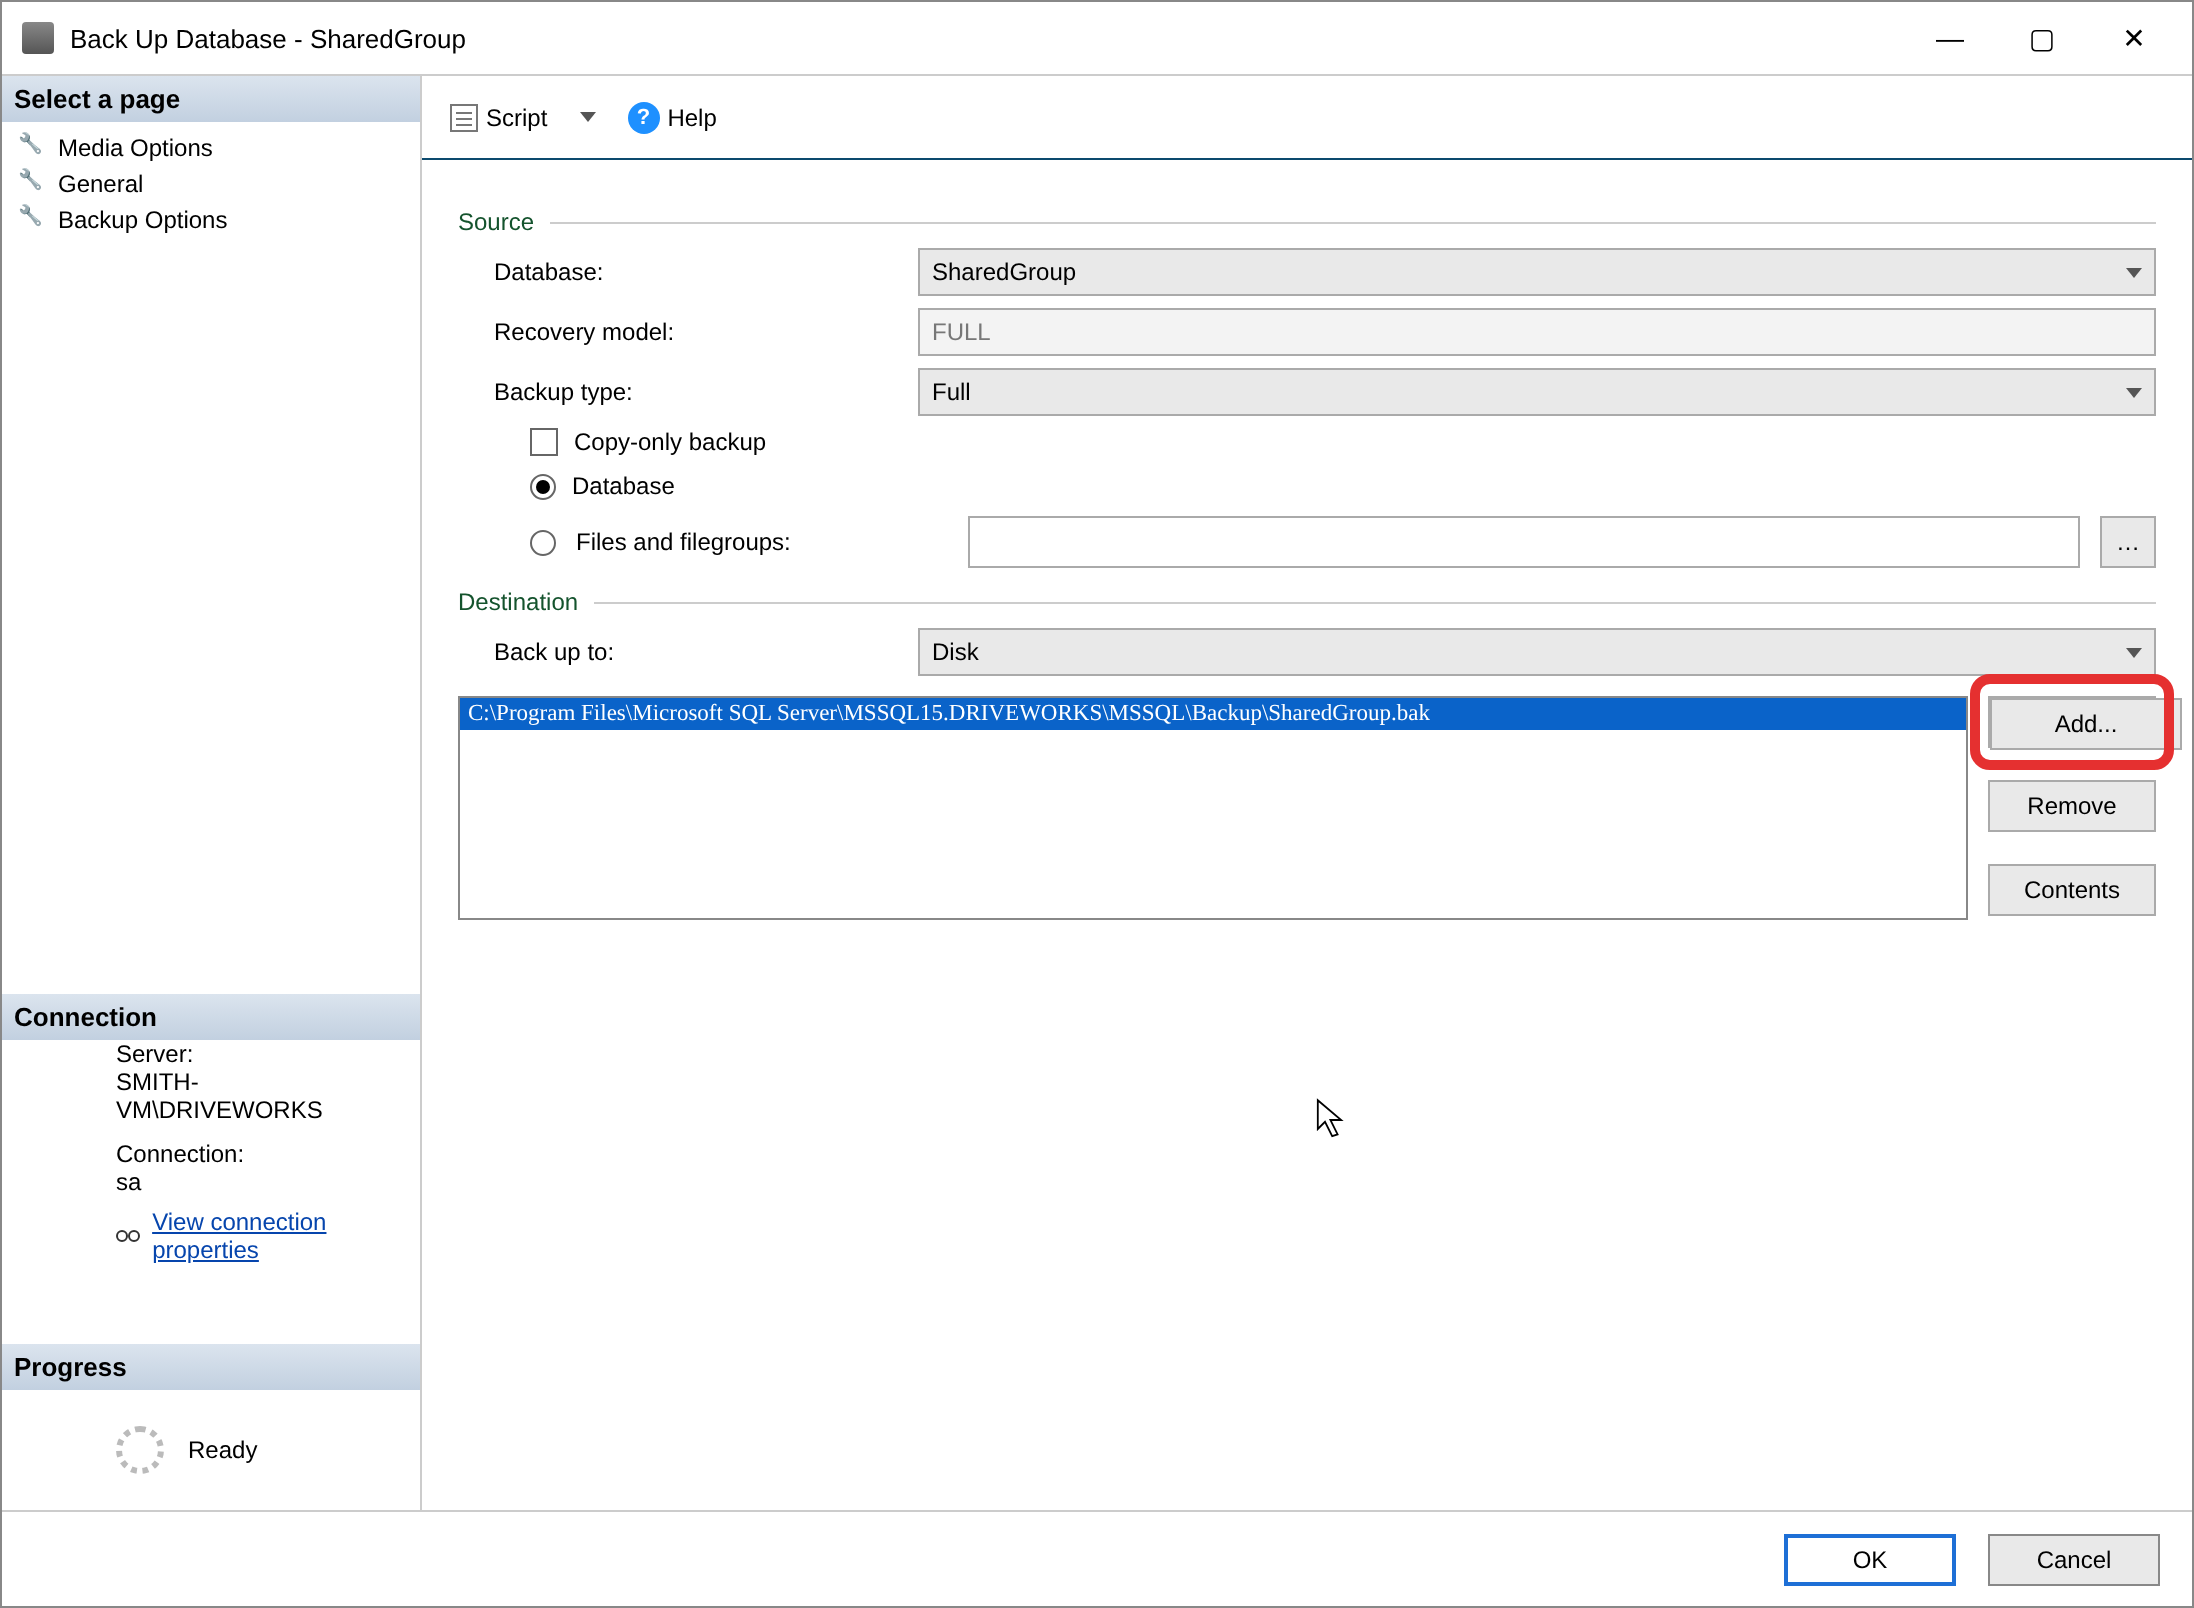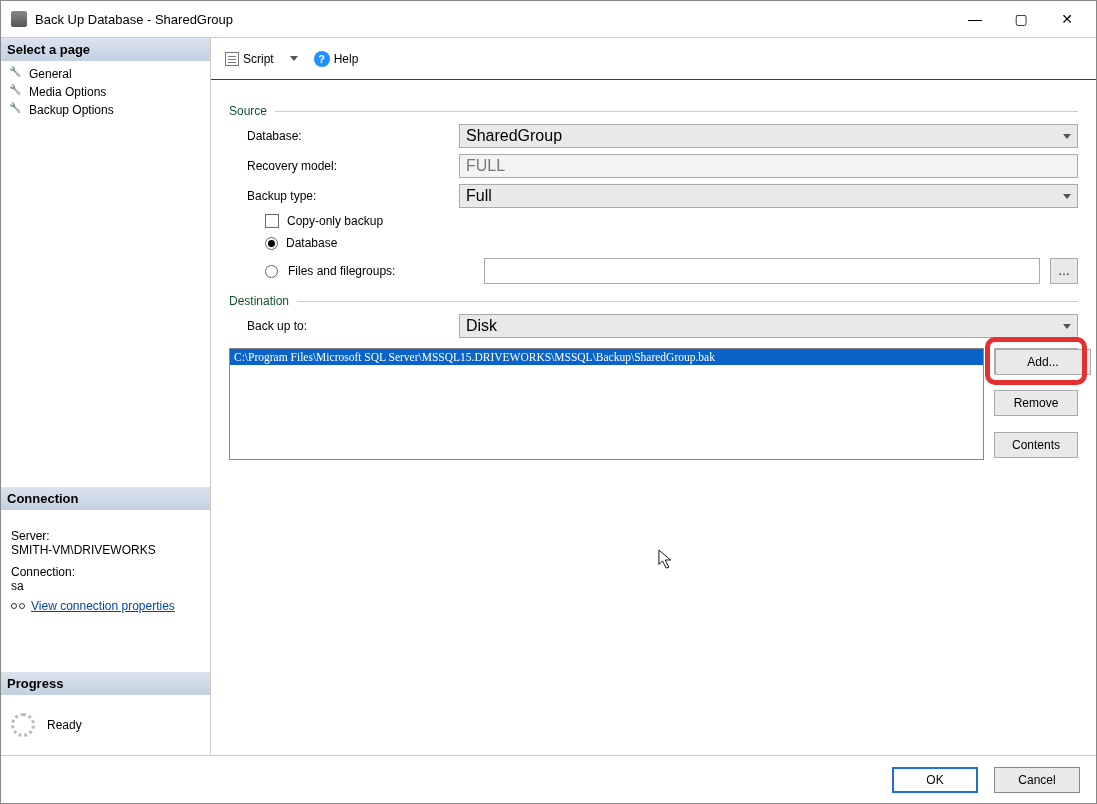--- a/index.html
+++ b/index.html
@@ -74,22 +74,23 @@
   }
   .side-item .wrench::before {
     content: "🔧";
     font-size: 10px;
     position: absolute;
     top: -2px; left: -2px;
     filter: grayscale(60%);
   }
   .side-fill { flex: 1; }
   .side-section-body {
-    padding: 19px 10px;
-    font-size: 12px;
+    padding: 0 10px;
+    font-size: 12px;
+    margin-left: 47px;
   }
   .side-link {
     color: #0645AD;
     text-decoration: underline;
     cursor: pointer;
   }
   .side-link-row { display:flex; align-items:center; gap:6px; margin-top:6px;}
   .net-icon {
     width:14px;height:14px;display:inline-block;position:relative;
   }
@@ -162,21 +163,21 @@
     padding-left: 18px;
     font-size: 12px;
   }
   .form-row .ctrl { flex: 1; }
   .combo, .txt {
     width: 100%;
     height: 24px;
     border: 1px solid #aaa;
     background: #e9e9e9;
     padding: 2px 6px;
-    font-size: 16px;
+    font-size: 12px;
     display: flex; align-items: center; justify-content: space-between;
   }
   .combo { cursor: pointer; }
   .combo .cv { flex:1; }
   .combo .ca {
     width: 0; height: 0;
     border-left: 4px solid transparent;
     border-right: 4px solid transparent;
     border-top: 5px solid #555;
   }
@@ -244,25 +245,25 @@
   <button class="win-btn">✕</button>
 </div>
 
 <div class="content">
 
   <div class="sidebar">
     <div class="side-header">Select a page</div>
     <div class="side-items">
       <div class="side-item">
         <span class="wrench"></span>
-        <span>General</span>
+        <span>Media Options</span>
       </div>
       <div class="side-item">
         <span class="wrench"></span>
-        <span>Media Options</span>
+        <span>General</span>
       </div>
       <div class="side-item">
         <span class="wrench"></span>
         <span>Backup Options</span>
       </div>
     </div>
     <div class="side-fill"></div>
     <div class="side-header">Connection</div>
     <div class="side-section-body">
       <div>Server:</div>

